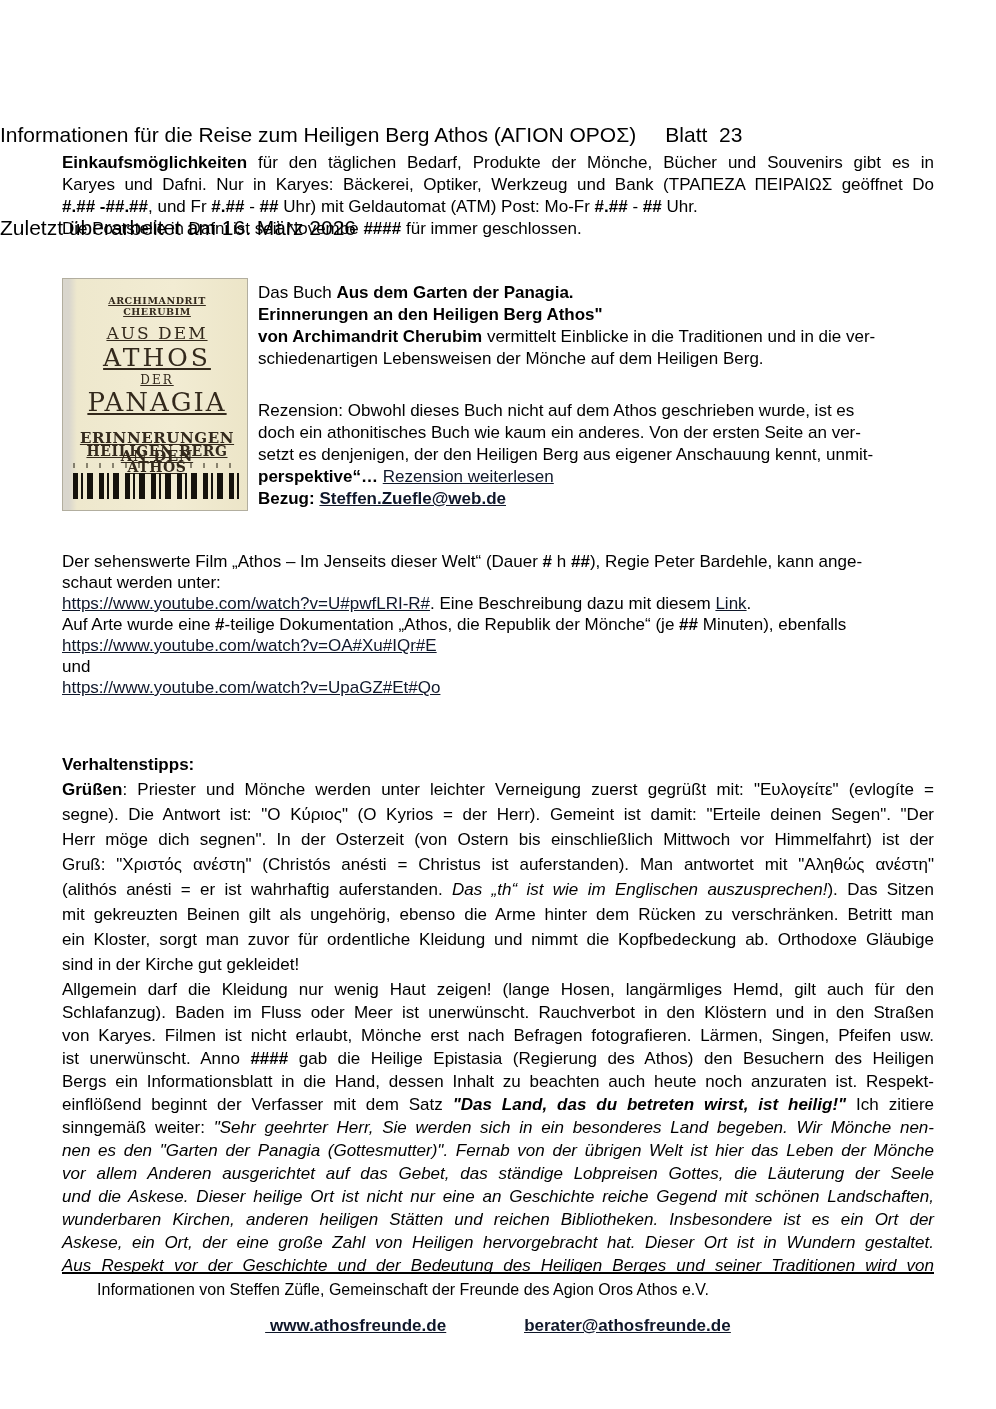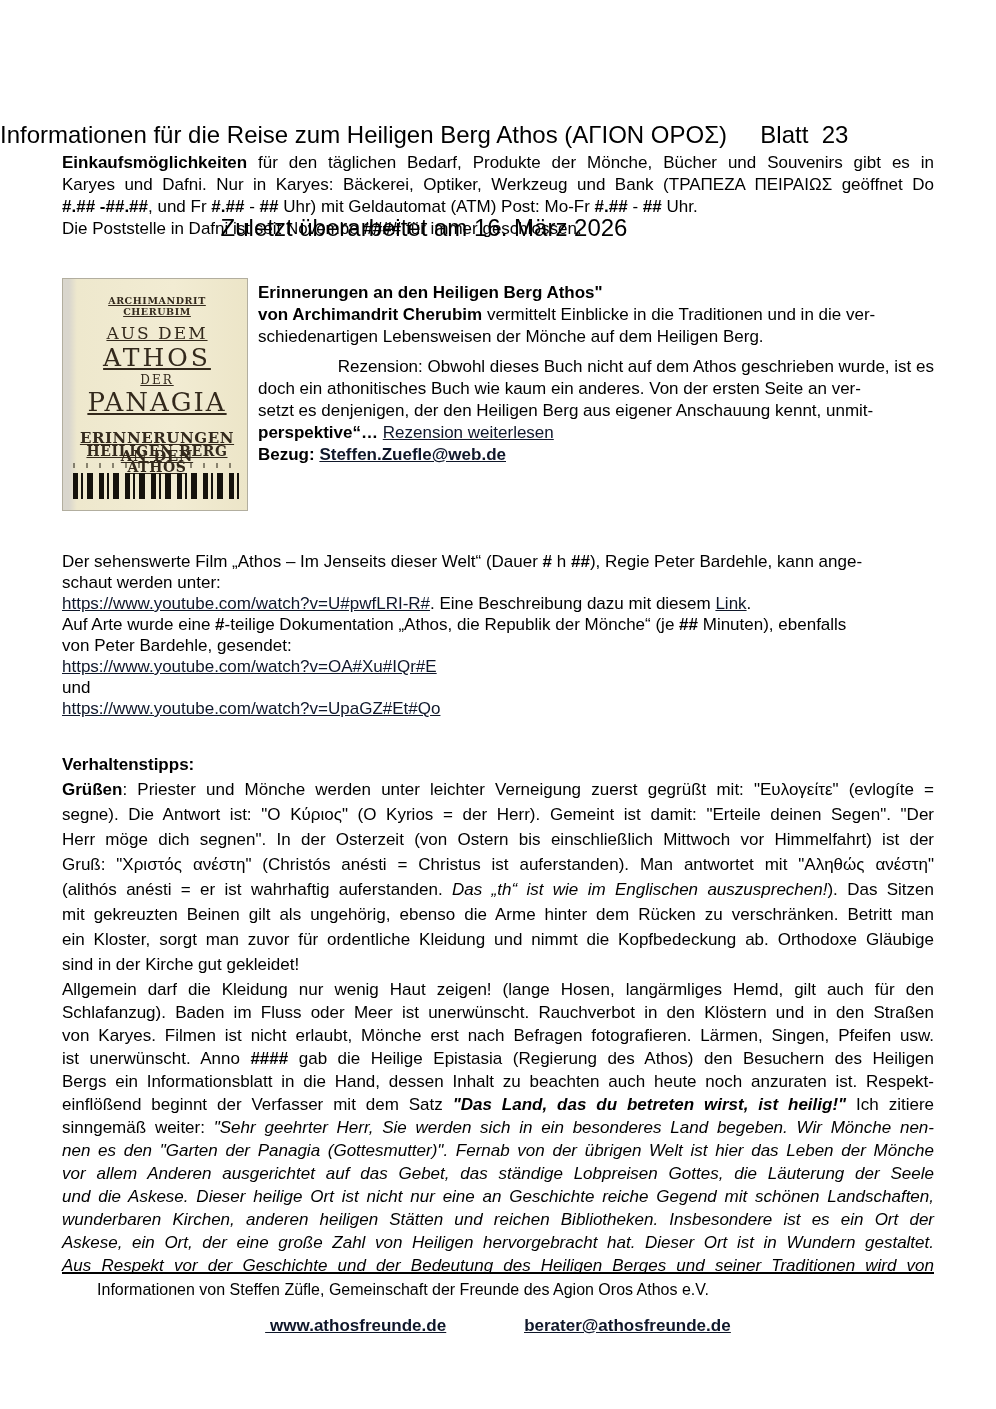--- a/index.html
+++ b/index.html
@@ -3,30 +3,30 @@
 <meta charset="utf-8">
 <style>
   * { margin:0; padding:0; box-sizing:border-box; }
   html,body { background:#ffffff; }
   .page {
     position:relative; width:996px; height:1409px; background:#ffffff;
     font-family:"Liberation Sans","DejaVu Sans",sans-serif; color:#000;
     overflow:hidden;
   }
   .abs { position:absolute; }
-  .header { left:0; top:57px; width:848px; text-align:center;
-    font-size:24px; line-height:31px; white-space:pre; }
+  .header { left:0; top:57px; width:848px; text-align:left;
+    font-size:21px; line-height:31px; white-space:pre; }
   .block { left:62px; width:872px; font-size:17px; }
   .lh22 .line { line-height:22px; }
   .lh21 .line { line-height:21px; }
   .lh25 .line { line-height:25px; }
   .lh24 .line { line-height:23px; }
   .line { white-space:pre-wrap; }
   .line.stretch { white-space:normal; text-align:justify; text-align-last:justify; }
-  .line.gap { margin-top:8px;text-align:right; }
+  .line.gap { margin-top:30px; }
   .b { font-weight:bold; }
   .i { font-style:italic; }
   a.lnk { color:#0f172a; text-decoration:underline; cursor:pointer; }
   
   .book-row { left:62px; top:278px; width:872px; height:233px; }
   .cover {
     position:absolute; left:0; top:0; width:186px; height:233px;
     background:linear-gradient(90deg,#d9d6cd 0,#d9d6cd 6px,#eee8cd 14px,#f2ecd3 60%,#ece5c8 100%);
     border:1px solid #b2ae9f;
     font-family:"DejaVu Serif",serif; color:#33291c; text-align:center;
@@ -75,37 +75,37 @@
       <div class="cover-t1">AUS DEM</div>
       <div class="cover-t2">ATHOS</div>
       <div class="cover-t3">DER</div>
       <div class="cover-t4">PANAGIA</div>
       <div class="cover-s1">ERINNERUNGEN AN DEN</div>
       <div class="cover-s2">HEILIGEN BERG ATHOS</div>
       <div class="frieze-dots"></div>
       <div class="frieze"></div>
     </div>
     <div class="book-text lh22">
+        <div class="line"><span>Das Buch </span><span class="b">Aus dem Garten der Panagia.</span></div>
         <div class="line"><span class="b">Erinnerungen an den Heiligen Berg Athos"</span></div>
         <div class="line"><span class="b">von Archimandrit Cherubim</span><span> vermittelt Einblicke in die Traditionen und in die ver-</span></div>
         <div class="line"><span>schiedenartigen Lebensweisen der Mönche auf dem Heiligen Berg.</span></div>
         <div class="line gap"><span>Rezension: Obwohl dieses Buch nicht auf dem Athos geschrieben wurde, ist es</span></div>
         <div class="line"><span>doch ein athonitisches Buch wie kaum ein anderes. Von der ersten Seite an ver-</span></div>
         <div class="line"><span>setzt es denjenigen, der den Heiligen Berg aus eigener Anschauung kennt, unmit-</span></div>
         <div class="line"><span class="b">perspektive“…</span><span> </span><a class="lnk" href="#">Rezension weiterlesen</a></div>
         <div class="line"><span class="b">Bezug: </span><a class="lnk b" href="#">Steffen.Zuefle@web.de</a></div>
       </div>
   </div>
 
   <div class="abs block lh21" style="top:551px">
       <div class="line"><span>Der sehenswerte Film „Athos – Im Jenseits dieser Welt“ (Dauer </span><span class="b">#</span><span> h </span><span class="b">##</span><span>), Regie Peter Bardehle, kann ange-</span></div>
       <div class="line"><span>schaut werden unter:</span></div>
       <div class="line"><a class="lnk" href="#">https://www.youtube.com/watch?v=U#pwfLRI-R#</a><span>. Eine Beschreibung dazu mit diesem </span><a class="lnk" href="#">Link</a><span>.</span></div>
       <div class="line"><span>Auf Arte wurde eine </span><span class="b">#</span><span>-teilige Dokumentation „Athos, die Republik der Mönche“ (je </span><span class="b">##</span><span> Minuten), ebenfalls</span></div>
-      <div class="line"><span>von Peter Bardehle, gesendet:</span></div>
       <div class="line"><a class="lnk" href="#">https://www.youtube.com/watch?v=OA#Xu#IQr#E</a></div>
       <div class="line"><span>und</span></div>
       <div class="line"><a class="lnk" href="#">https://www.youtube.com/watch?v=UpaGZ#Et#Qo</a></div>
     </div>
 
   <div class="abs block lh24" style="top:978px">
       <div class="line stretch"><span>Allgemein darf die Kleidung nur wenig Haut zeigen! (lange Hosen, langärmliges Hemd, gilt auch für den</span></div>
       <div class="line stretch"><span>Schlafanzug). Baden im Fluss oder Meer ist unerwünscht. Rauchverbot in den Klöstern und in den Straßen</span></div>
       <div class="line stretch"><span>von Karyes. Filmen ist nicht erlaubt, Mönche erst nach Befragen fotografieren. Lärmen, Singen, Pfeifen usw.</span></div>
       <div class="line stretch"><span>ist unerwünscht. Anno </span><span class="b">####</span><span> gab die Heilige Epistasia (Regierung des Athos) den Besuchern des Heiligen</span></div>

